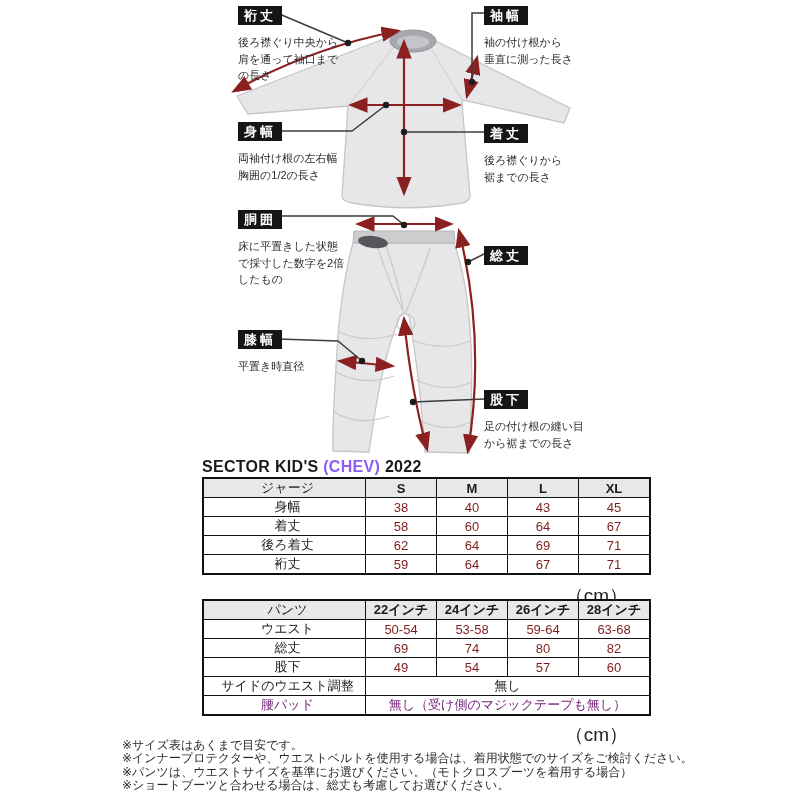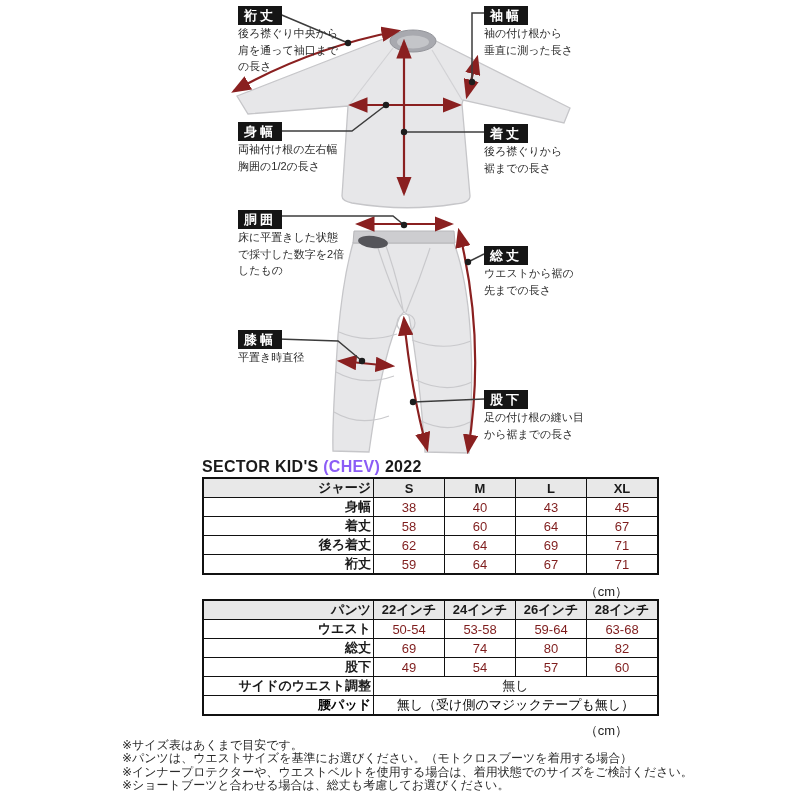--- a/index.html
+++ b/index.html
@@ -2,41 +2,41 @@
 <html><head>
 <meta charset="utf-8">
 <style>
   html,body{margin:0;padding:0;background:#fff;}
   #page{position:relative;width:800px;height:800px;background:#ffffff;overflow:hidden;
         font-family:"Liberation Sans","DejaVu Sans",sans-serif;color:#1a1a1a;}
   
   .mlabel{position:absolute;}
   .mbox{display:inline-block;background:#151515;color:#ffffff;font-weight:bold;
         font-size:13px;line-height:17px;padding:1px 6px;letter-spacing:3px;white-space:nowrap;}
-  .mdesc{font-size:11px;line-height:1.5;color:#2b2b2b;white-space:nowrap;}
+  .mdesc{margin-top:9px;font-size:11px;line-height:1.5;color:#2b2b2b;white-space:nowrap;}
   
   #diagram-svg{position:absolute;left:0;top:0;}
   
   .chart-title{position:absolute;left:202px;top:458px;font-size:16px;font-weight:bold;
                letter-spacing:.3px;white-space:nowrap;}
   .chart-title .red{color:#8b5cf6;}
   table.size{position:absolute;left:202px;border-collapse:collapse;table-layout:fixed;
              width:426px;background:#fff;border:2px solid #111;}
   table.size th,table.size td{border:1px solid #111;height:16px;font-size:13px;
              padding:0 2px;overflow:hidden;white-space:nowrap;}
-  table.size th.rowlab,table.size td.rowlab{width:151px;text-align:right;padding-left:16px;
-             font-weight:bold;}
+  table.size th.rowlab,table.size td.rowlab{width:151px;text-align:center;padding-left:8px;
+             font-weight:normal;}
   table.size th.szcol{width:66px;text-align:center;font-weight:bold;}
   table.size td.val{text-align:center;font-weight:normal;color:#7f1d1d;}
   table.size tr.head th{background:#e8e8e8;}
   #jersey-table{top:477px;}
   #pants-table{top:599px;}
   td.spanval{text-align:center;font-weight:normal;}
-  tr.red td{color:#000000;}
-  .cm-note{position:absolute;width:426px;left:202px;text-align:right;font-size:13px;color:#222;}
+  tr.red td{color:#701a75;}
+  .cm-note{position:absolute;width:426px;left:202px;text-align:right;font-size:19px;color:#222;}
   #cm-jersey{top:583px;}
   #cm-pants{top:722px;}
   
   #notes{position:absolute;left:122px;top:739px;font-size:12px;line-height:13.3px;color:#2a2a2a;}
   #notes div{white-space:nowrap;}
 </style>
 </head>
 <body>
 
 <div id="page">
@@ -142,24 +142,20 @@
     <span class="mbox">胴囲</span>
     <div class="mdesc">
       <div>床に平置きした状態</div>
       <div>で採寸した数字を2倍</div>
       <div>したもの</div>
     </div>
   </div>
 
   <div class="mlabel" style="left:484px;top:246px">
     <span class="mbox">総丈</span>
-    <div class="mdesc">
-      <div>ウエストから裾の</div>
-      <div>先までの長さ</div>
-    </div>
   </div>
 
   <div class="mlabel" style="left:238px;top:330px">
     <span class="mbox">膝幅</span>
     <div class="mdesc">
       <div>平置き時直径</div>
     </div>
   </div>
 
   <div class="mlabel" style="left:484px;top:390px">
@@ -256,18 +252,18 @@
       <td class="rowlab">腰パッド</td>
       <td class="spanval" colspan="4">無し（受け側のマジックテープも無し）</td>
     </tr>
   </tbody>
     </table>
 
   <div class="cm-note" id="cm-pants">（cm）</div>
 
   <div id="notes">
     <div>※サイズ表はあくまで目安です。</div>
+    <div>※インナープロテクターや、ウエストベルトを使用する場合は、着用状態でのサイズをご検討ください。</div>
     <div>※パンツは、ウエストサイズを基準にお選びください。（モトクロスブーツを着用する場合）</div>
-    <div>※インナープロテクターや、ウエストベルトを使用する場合は、着用状態でのサイズをご検討ください。</div>
     <div>※ショートブーツと合わせる場合は、総丈も考慮してお選びください。</div>
   </div>
 
 </div>
 
 </body></html>

